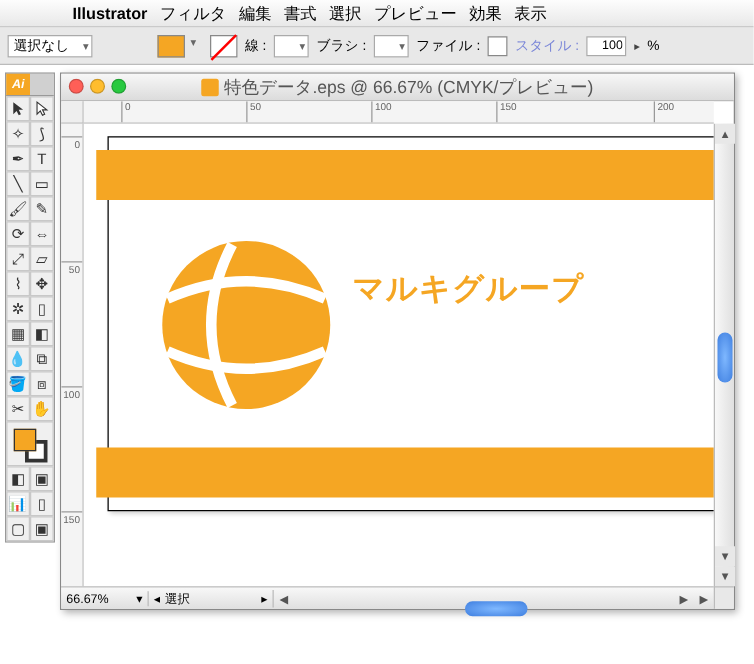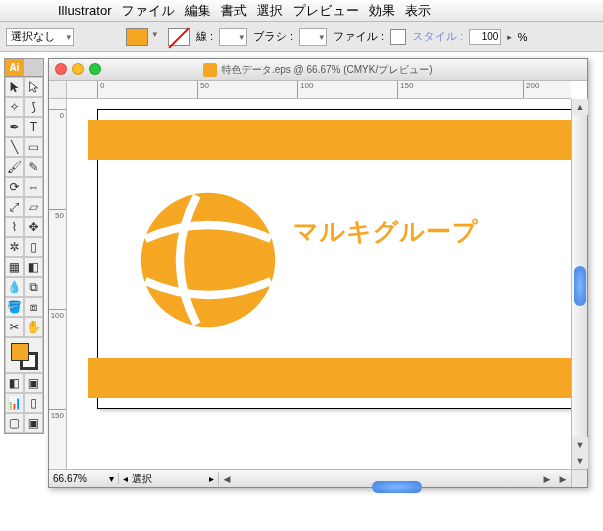--- a/index.html
+++ b/index.html
@@ -1,64 +1,64 @@
 <!DOCTYPE html>
 <html><head>
 <meta charset="utf-8">
 <style>
 * { margin: 0; padding: 0; box-sizing: border-box; font-family: "Hiragino Kaku Gothic Pro", "Meiryo", sans-serif; }
 body { width: 603px; height: 531px; background: #fff; overflow: hidden; }
 
 
 .menubar { height: 22px; background: linear-gradient(#fdfdfd,#e8e8e8); display: flex; align-items: center; font-size: 13px; padding: 0 6px; border-bottom: 1px solid #bbb; }
 .menubar .apple { font-size: 14px; margin-right: 8px; }
-.menubar .app { font-weight: normal; margin-right: 10px; padding-left: 44px; }
+.menubar .app { font-weight: bold; margin-right: 10px; padding-left: 44px; }
 .menubar .item { margin-right: 10px; cursor: default; }
 
 
 .optbar { height: 30px; background: #e8e8e8; border-bottom: 1px solid #bbb; display: flex; align-items: center; font-size: 11px; padding: 0 6px; gap: 6px; }
 .optbar .sel { border: 1px solid #aaa; padding: 1px 14px 1px 4px; background: #fff; position: relative; height: 18px; display: inline-flex; align-items: center; }
 .optbar .sel::after { content:"▾"; position:absolute; right:2px; font-size:9px; color:#666; }
 .swatch { width: 22px; height: 18px; border: 1px solid #888; background: #f5a623; display:inline-block; position:relative; }
 .swatch::after{content:"▾";position:absolute;right:-10px;font-size:9px;color:#666;}
 .noline { width: 22px; height: 18px; border: 1px solid #888; background: #fff; position: relative; display:inline-block;}
 .noline::before { content:""; position:absolute; width:140%; height:2px; background:red; top:50%; left:-20%; transform: rotate(-45deg); }
 .mini { width: 28px; height:16px; border:1px solid #aaa; background:#fff; font-size:10px; text-align:center;}
 .styleSw { width:16px; height:16px; border:1px solid #888; background:#fff; display:inline-block;}
 .optbar input.op { width:32px; height:16px; border:1px solid #aaa; font-size:10px; text-align:right; padding-right:2px;}
 .pcarrow { font-size:9px; color:#444; }
 
 
 .toolbox { position:absolute; left:4px; top:58px; width:40px; background:#e4e4e4; border:1px solid #999; }
 .tbtabs { display:flex; height:18px; }
-.tbtab { flex:1; background:#d0d0d0; border-bottom:1px solid #999; }
+.tbtab { flex:1; background:#d0d0d0; border-bottom:1px solid #999;font-style:italic; }
 .tbtab.active { background:#f5a623; color:#fff; font-size:10px; font-weight:bold; display:flex; align-items:center; justify-content:center; }
 .trow { display:flex; }
 .tcell { width:20px; height:20px; border:1px solid #c8c8c8; background:#f0f0f0; display:flex; align-items:center; justify-content:center; font-size:12px; cursor:pointer; color:#333; }
 .tcell svg { width:14px; height:14px; }
 .fillstroke { height:36px; position:relative; border:1px solid #c8c8c8; background:#f0f0f0;}
 .fsfill { position:absolute; left:5px; top:5px; width:18px; height:18px; background:#f5a623; border:1px solid #333; }
 .fsstroke { position:absolute; left:14px; top:14px; width:18px; height:18px; background:#fff; border:3px solid #333; }
 
 
 .docwin { position:absolute; left:48px; top:58px; width:540px; height:430px; background:#fff; border:1px solid #888; box-shadow: 2px 2px 6px rgba(0,0,0,0.3); }
-.titlebar { height:22px; background:linear-gradient(#f7f7f7,#dcdcdc); border-bottom:1px solid #bbb; display:flex; align-items:center; justify-content:center; font-size:10px; color:#555; position:relative; }
+.titlebar { height:22px; background:linear-gradient(#f7f7f7,#dcdcdc); border-bottom:1px solid #bbb; display:flex; align-items:center; justify-content:center; font-size:14px; color:#555; position:relative; }
 .traffic { position:absolute; left:6px; top:4px; display:flex; gap:5px;}
 .tl { width:12px; height:12px; border-radius:50%; border:1px solid rgba(0,0,0,0.2);}
 .tl.r{background:#ff5f57;} .tl.y{background:#ffbd2e;} .tl.g{background:#28c940;}
 .ticon { width:14px; height:14px; background:#f5a623; display:inline-block; margin-right:4px; border-radius:2px;}
 
 .rulerH { position:absolute; left:18px; top:22px; right:16px; height:18px; background:#f4f4f4; border-bottom:1px solid #bbb; font-size:8px; color:#666; overflow:hidden;}
 .rulerH .tick{position:absolute;top:0;height:100%;border-left:1px solid #999;padding-left:2px;}
 .rulerV { position:absolute; left:0; top:40px; bottom:18px; width:18px; background:#f4f4f4; border-right:1px solid #bbb; font-size:8px; color:#666; overflow:hidden;}
 .rulerV .tick{position:absolute;left:0;width:100%;border-top:1px solid #999;padding-top:1px;text-align:right;padding-right:2px;}
 .rcorner{position:absolute;left:0;top:22px;width:18px;height:18px;background:#eee;border-right:1px solid #bbb;border-bottom:1px solid #bbb;}
 
 .canvasArea { position:absolute; left:18px; top:40px; right:16px; bottom:18px; background:#fff; overflow:hidden;}
-.artboard { position:absolute; left:30px; top:10px; width:500px; height:300px; border:1px solid #000; background:#fff; box-shadow:2px 2px 4px rgba(0,0,0,0.2);}
+.artboard { position:absolute; left:19px; top:10px; width:500px; height:300px; border:1px solid #000; background:#fff; box-shadow:2px 2px 4px rgba(0,0,0,0.2);}
 .bandTop { position:absolute; left:-10px; top:10px; right:-10px; height:40px; background:#f5a623;}
 .bandBot { position:absolute; left:-10px; bottom:10px; right:-10px; height:40px; background:#f5a623;}
 .logo { position:absolute; left:40px; top:80px; width:140px; height:140px; }
 .cardtxt { position:absolute; left:195px; top:100px; color:#f5a623; font-weight:bold; font-size:25px; line-height:1.7; letter-spacing:1px;}
 
 .scrollV { position:absolute; right:0; top:40px; bottom:18px; width:16px; background:linear-gradient(to right,#f8f8f8,#e0e0e0); border-left:1px solid #bbb;}
 .scrollV .thumb{position:absolute;left:2px;width:12px;height:40px;top:45%;border-radius:6px;background:radial-gradient(#7fb8ff,#3f7fe0);}
 .scrollV .arr{position:absolute;left:0;width:16px;height:16px;background:#e8e8e8;font-size:9px;text-align:center;line-height:16px;color:#555;}
 .scrollV .arr.up{top:0;} .scrollV .arr.dn{bottom:16px;} .scrollV .arr.dn2{bottom:0;}
 
@@ -69,21 +69,21 @@
 .scrollH .thumb{position:absolute;top:2px;height:12px;width:50px;left:45%;border-radius:6px;background:radial-gradient(#7fb8ff,#3f7fe0);}
 .scrollH .arr{width:16px;text-align:center;font-size:9px;color:#555;}
 .resize{position:absolute;right:0;bottom:0;width:16px;height:18px;background:#e8e8e8;border-left:1px solid #bbb;border-top:1px solid #bbb;}
 </style>
 </head>
 <body>
 
 <div class="menubar">
   <span class="apple"></span>
   <span class="app">Illustrator</span>
-  <span class="item">ファイル</span>
+  <span class="item">フィルタ</span>
   <span class="item">編集</span>
   <span class="item">書式</span>
   <span class="item">選択</span>
   <span class="item">プレビュー</span>
   <span class="item">効果</span>
   <span class="item">表示</span>
 </div>
 
 <div class="optbar">
   <span class="sel" style="width:68px">選択なし</span>

